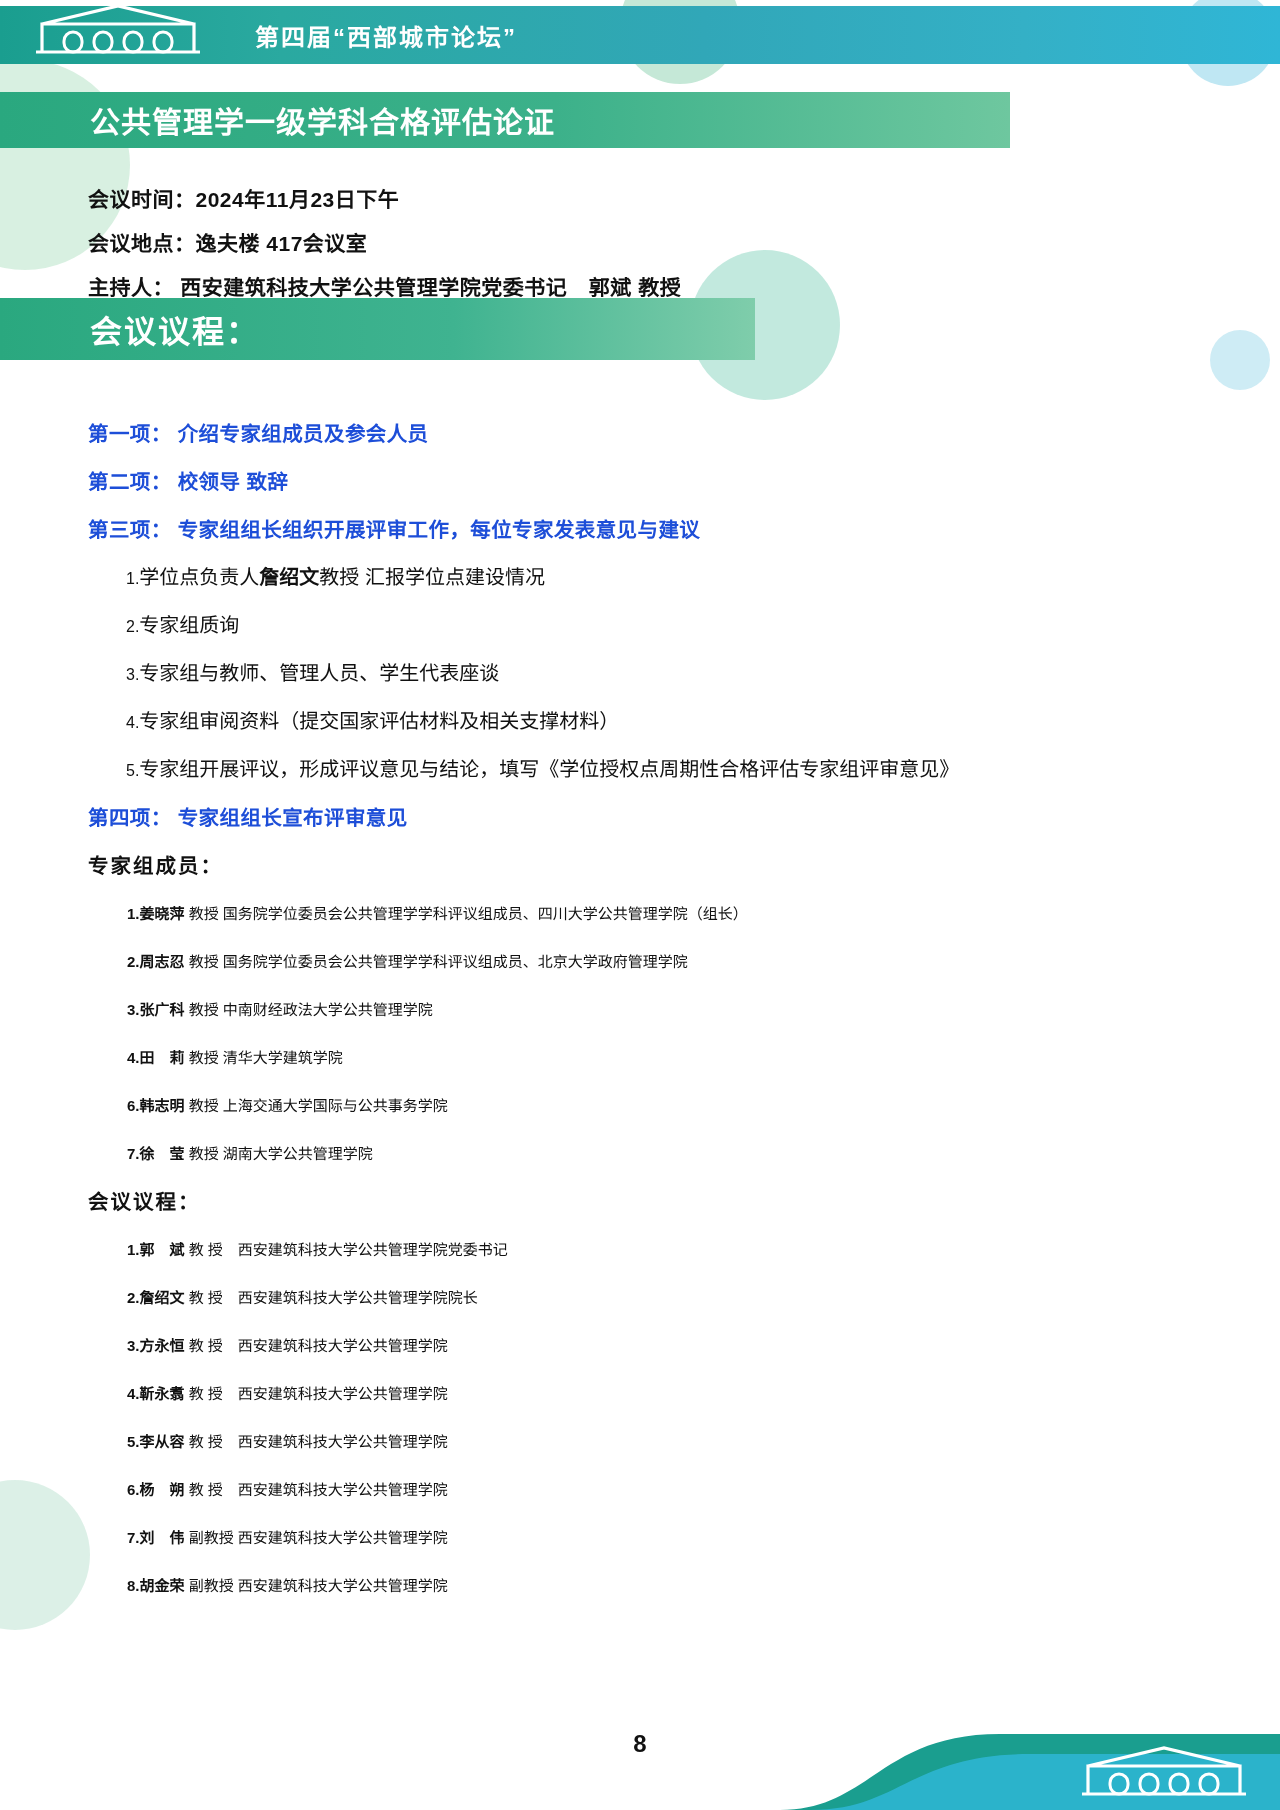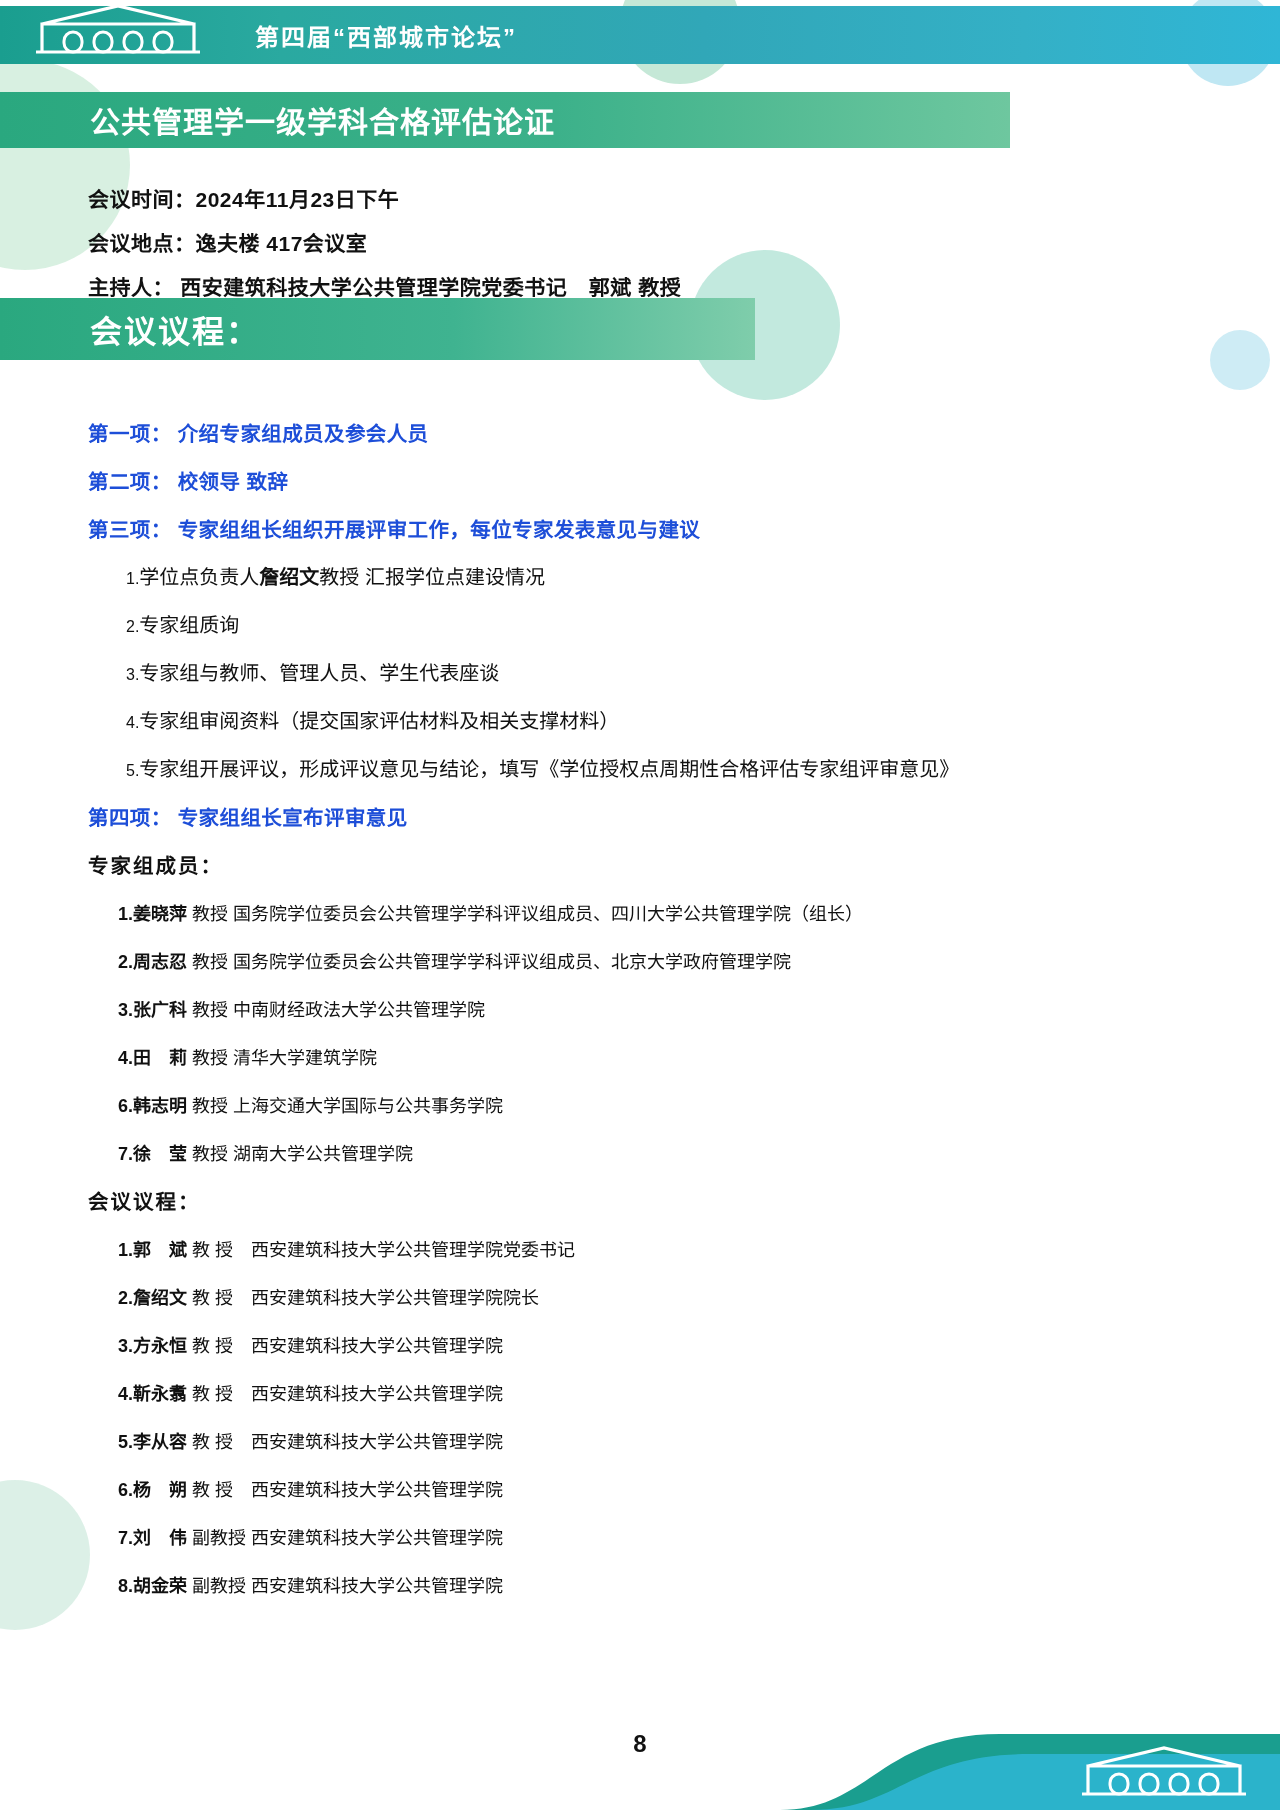--- a/index.html
+++ b/index.html
@@ -69,21 +69,21 @@
   }
   .sub-line {
     font-size: 20px; color: #111; line-height: 47px; margin-left: 38px; white-space: nowrap;
   }
   .sub-line .num { font-size: 16px; }
   .sub-line b { font-weight: bold; }
   .group-label {
     font-size: 20.5px; font-weight: bold; color: #111; line-height: 48px; letter-spacing: 2px;
   }
   .person {
-    font-size: 18px; color: #111; line-height: 48px; margin-left: 30px; white-space: nowrap;
+    font-size: 15px; color: #111; line-height: 48px; margin-left: 39px; white-space: nowrap;
   }
   .person .idx { font-weight: bold; }
   .person .nm { font-weight: bold; }
 
   
   .page-num {
     position: absolute; left: 0; top: 1730px; width: 1280px; text-align: center;
     font-size: 24px; font-weight: bold; color: #111;
   }
   .footer-wave {

